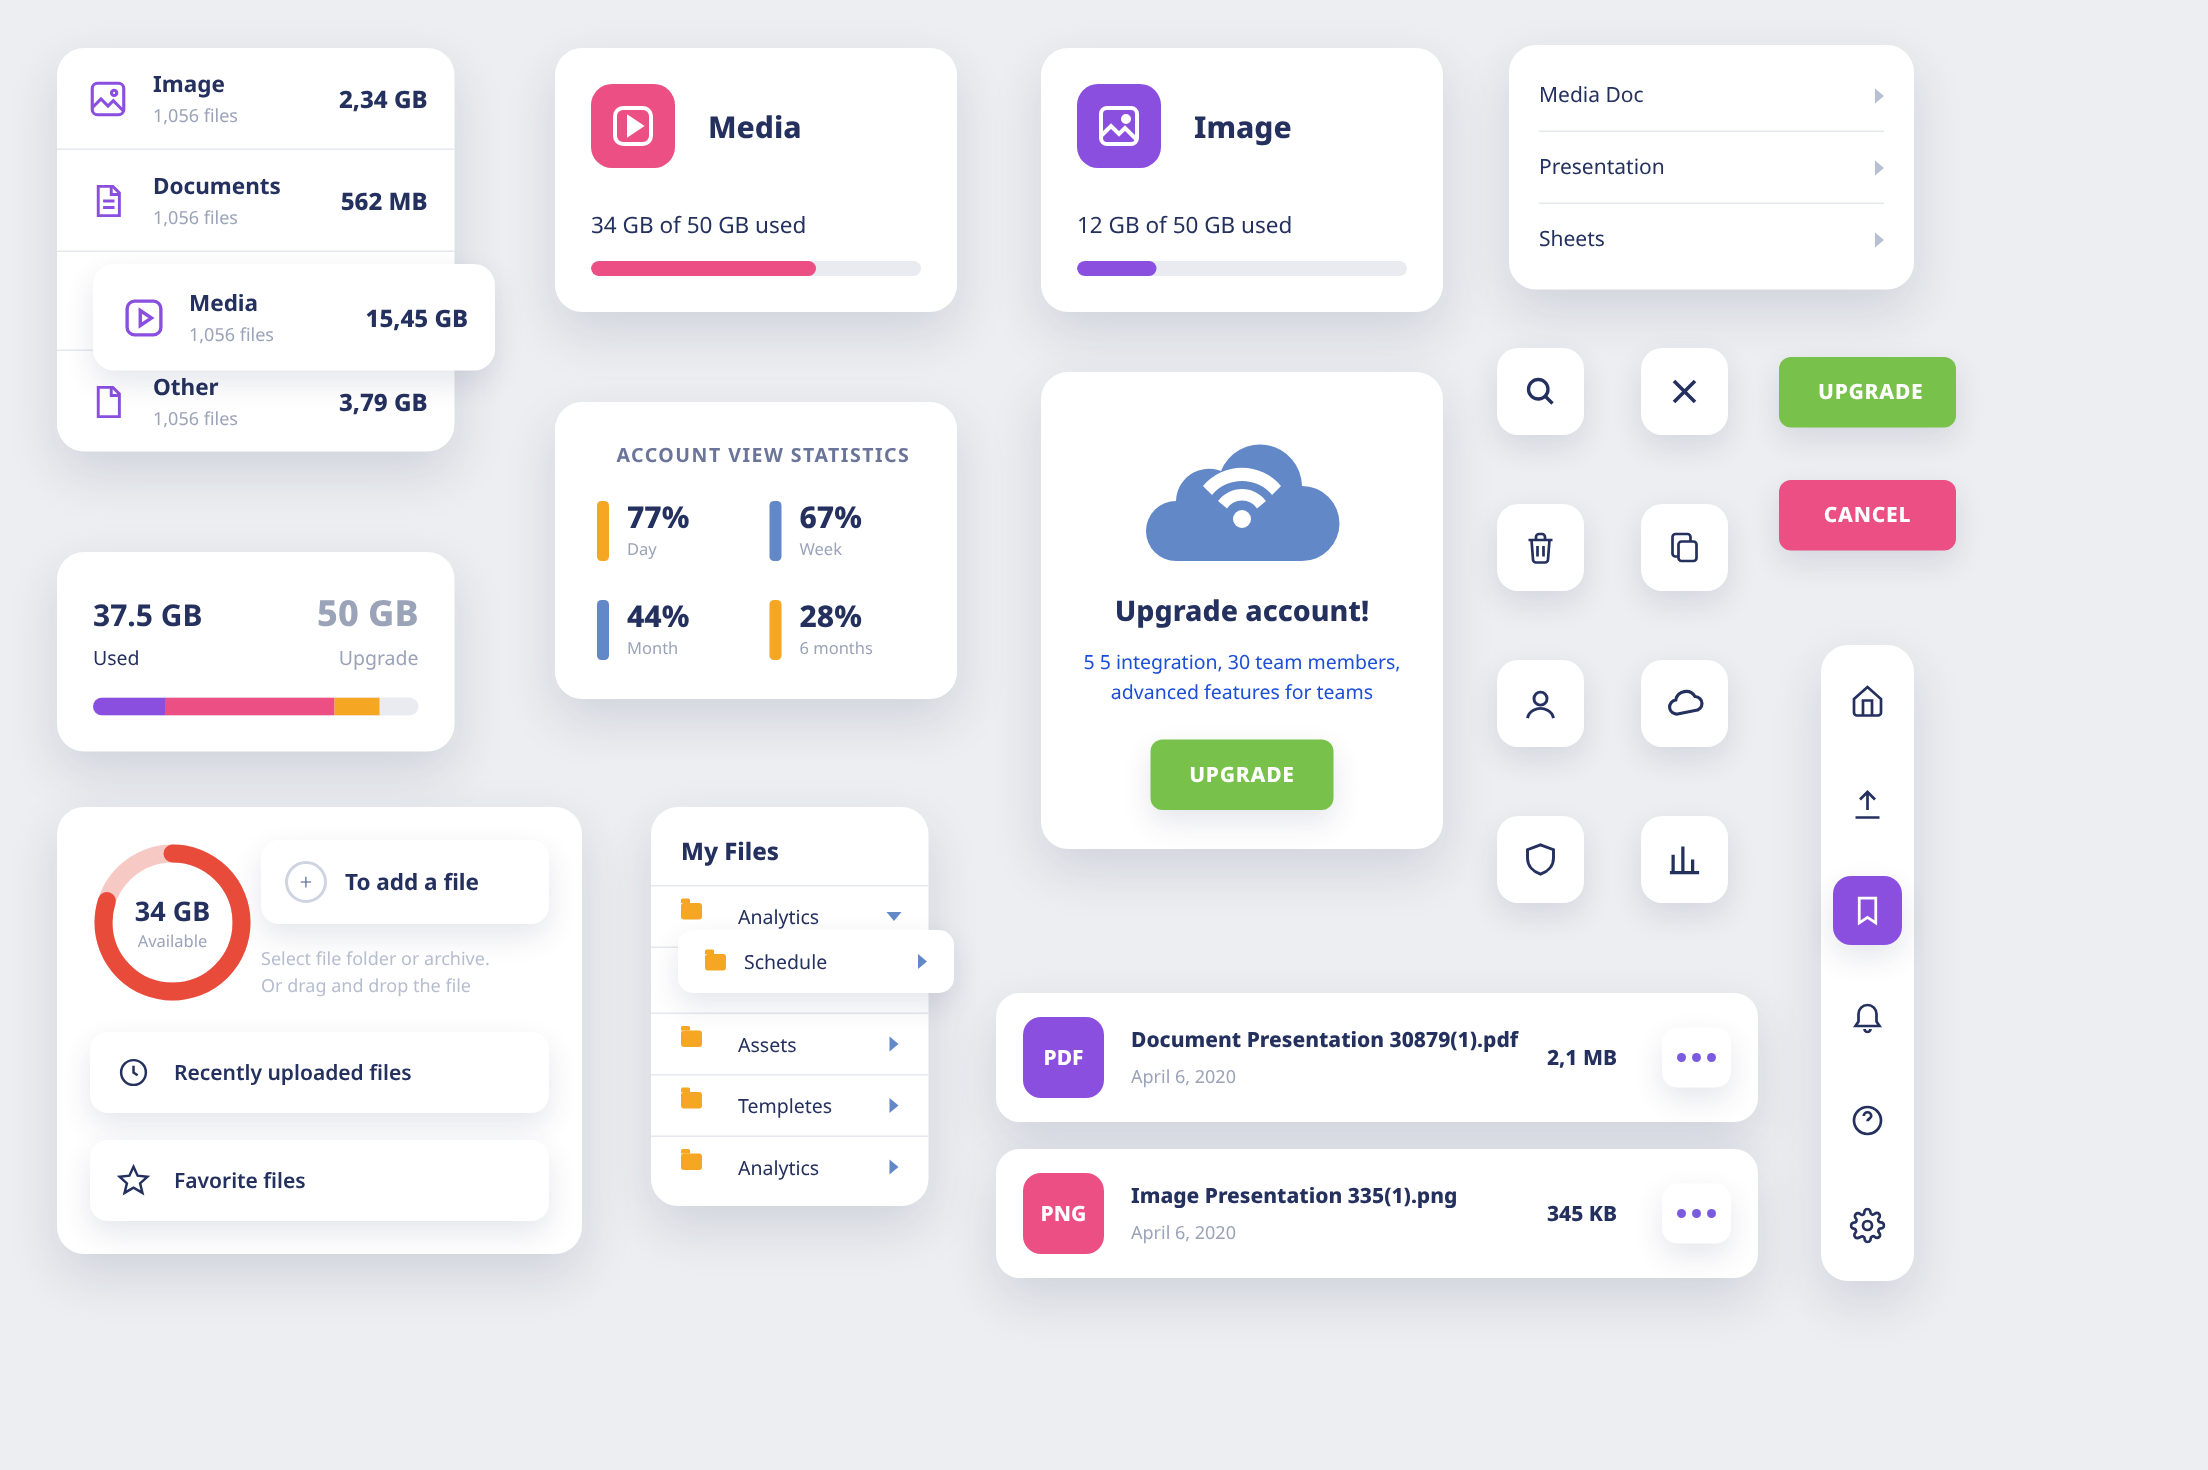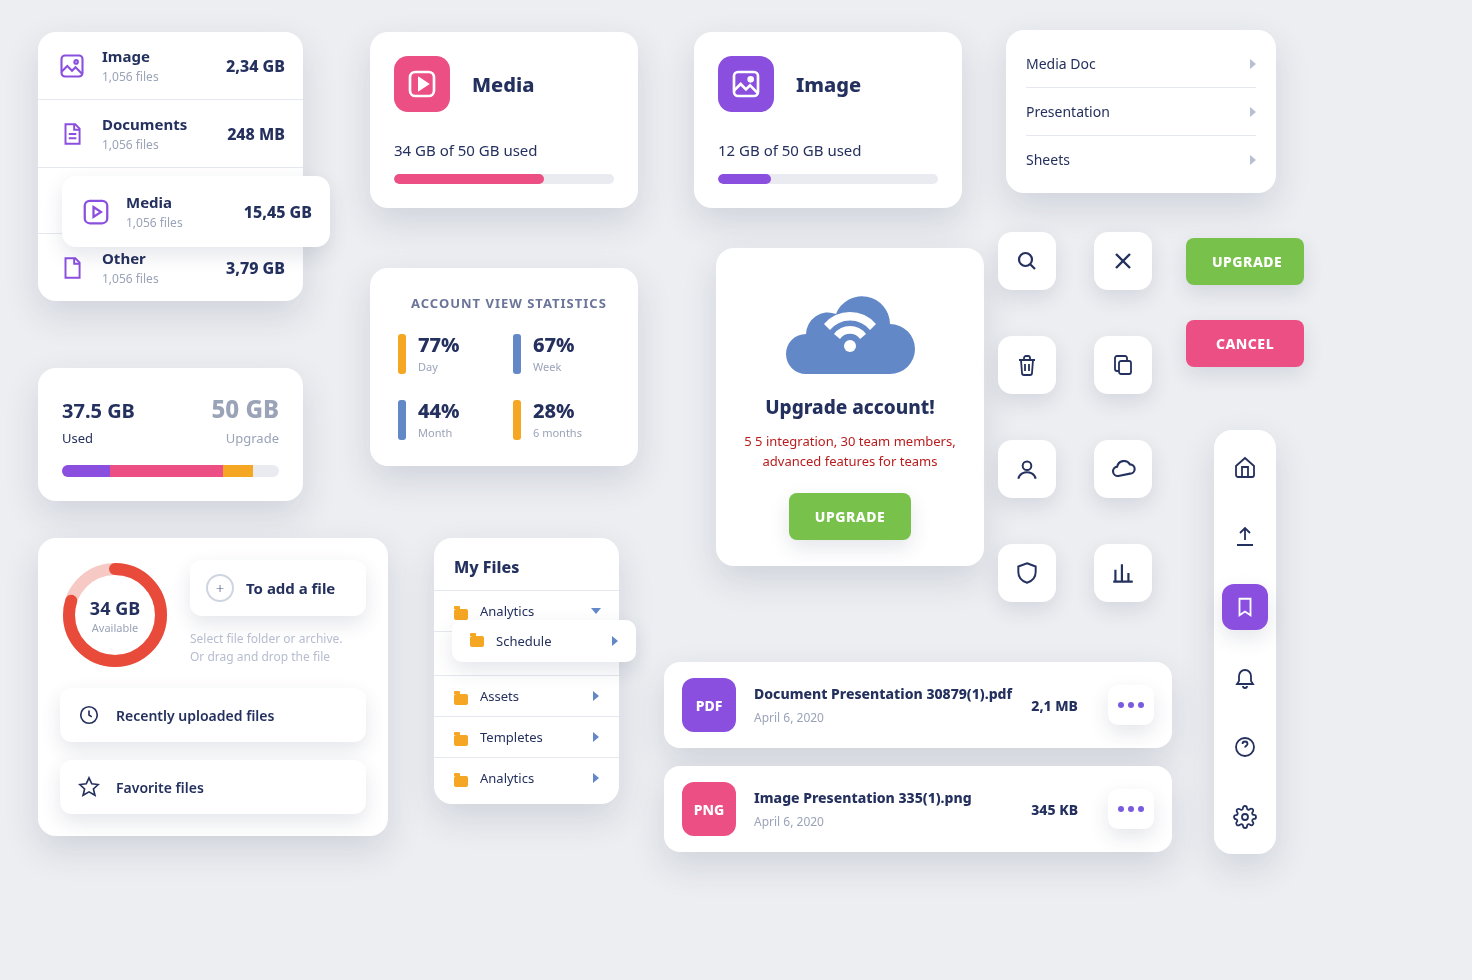--- a/index.html
+++ b/index.html
@@ -56,56 +56,56 @@
   
   #stats{left:370px;top:268px;width:268px;padding:26px 28px;}
   #stats h4{margin:0 0 22px 13px;font-size:13px;letter-spacing:1px;color:#6b759a;font-weight:700;}
   .stat-grid{display:grid;grid-template-columns:1fr 1fr;gap:26px 18px;}
   .stat{display:flex;align-items:center;gap:12px;}
   .sbar{width:8px;height:40px;border-radius:3px;}
   .sv{font-weight:800;font-size:20px;line-height:1;}
   .sl{font-size:11px;color:var(--muted);margin-top:4px;}
 
   
-  #upg{left:716px;top:248px;width:268px;padding:26px;text-align:center;}
+  #upg{left:694px;top:248px;width:268px;padding:26px;text-align:center;}
   #upg .cloud{margin:0 auto 20px;width:140px;}
   #upg h3{margin:0 0 12px 0;font-size:19px;font-weight:800;}
-  #upg p{margin:0 0 22px 0;font-size:13px;color:#b91c1c;line-height:1.5;}
+  #upg p{margin:0 0 22px 0;font-size:13px;color:#1d4ed8;line-height:1.5;}
   .btn{border:none;border-radius:8px;font-weight:800;font-size:14px;letter-spacing:.5px;padding:14px 26px;color:#fff;cursor:pointer;box-shadow:var(--shadow-sm);}
   .btn.green{background:var(--green);} .btn.pink{background:var(--pink);}
 
   
   .ib{position:absolute;width:58px;height:58px;border-radius:14px;background:var(--card);box-shadow:var(--shadow-sm);display:flex;align-items:center;justify-content:center;color:var(--text);}
   #b-upgrade{position:absolute;left:1186px;top:238px;width:118px;}
   #b-cancel{position:absolute;left:1186px;top:320px;width:118px;}
 
   
   #side{left:1214px;top:430px;width:62px;border-radius:18px;padding:14px 0;display:flex;flex-direction:column;align-items:center;gap:24px;}
   #side .sbtn{width:46px;height:46px;border-radius:12px;display:flex;align-items:center;justify-content:center;color:var(--text);}
   #side .sbtn.active{background:var(--purple);color:#fff;box-shadow:var(--shadow-sm);}
 
   
   #upload{left:38px;top:538px;width:350px;padding:22px;}
-  .ring-wrap{display:flex;gap:20px;}
+  .ring-wrap{display:flex;gap:4px;}
   .ring{width:110px;height:110px;position:relative;}
   .ring svg{transform:rotate(-90deg);}
   .ring .cval{position:absolute;inset:0;display:flex;flex-direction:column;align-items:center;justify-content:center;}
   .ring .cval b{font-size:18px;}
   .ring .cval span{font-size:11px;color:var(--muted);}
   .addfile{flex:1;}
   .addbtn{background:var(--card);border-radius:12px;box-shadow:var(--shadow-sm);padding:14px 16px;display:flex;align-items:center;gap:12px;font-weight:700;font-size:15px;}
   .plus{width:28px;height:28px;border-radius:50%;border:2px solid #cfd4e2;display:flex;align-items:center;justify-content:center;color:#4a5a8f;font-weight:300;}
   .hint{font-size:12px;color:#b6bdcf;margin-top:14px;line-height:1.5;}
   .linkrow{margin-top:18px;background:var(--card);border-radius:12px;box-shadow:var(--shadow-sm);padding:16px 18px;display:flex;align-items:center;gap:16px;font-weight:600;font-size:14px;}
 
   
   #files{left:434px;top:538px;width:185px;padding:18px 0 6px;}
   #files h4{margin:0 20px 12px;font-size:16px;font-weight:800;}
   .frow{display:flex;align-items:center;padding:11px 20px;border-top:1px solid var(--line);font-size:13px;justify-content:space-between;}
-  .frow .fl{display:flex;align-items:flex-end;gap:12px;}
+  .frow .fl{display:flex;align-items:flex-start;gap:24px;}
   .fico{width:14px;height:11px;background:var(--orange);border-radius:2px;position:relative;}
   .fico::before{content:"";position:absolute;top:-3px;left:0;width:6px;height:3px;background:var(--orange);border-radius:1px 1px 0 0;}
   .tri{width:0;height:0;border-top:5px solid transparent;border-bottom:5px solid transparent;border-left:6px solid var(--blue);}
   .tri.down{transform:rotate(90deg);}
   #file-pop{position:absolute;left:452px;top:620px;width:184px;background:var(--card);border-radius:10px;box-shadow:var(--shadow-sm);padding:12px 18px;display:flex;align-items:center;justify-content:space-between;z-index:6;}
 
   
   .fitem{position:absolute;left:664px;width:508px;border-radius:16px;padding:16px 18px;display:flex;align-items:center;gap:18px;}
   #f1{top:662px;} #f2{top:766px;}
   .badge{width:54px;height:54px;border-radius:12px;display:flex;align-items:center;justify-content:center;color:#fff;font-weight:800;font-size:14px;}
@@ -138,21 +138,21 @@
     <span class="icon cat-ico">
         <svg width="26" height="26" viewBox="0 0 24 24" fill="none" stroke="currentColor" stroke-width="1.8">
           <path d="M6 3h9l4 4v14H6z"></path>
           <path d="M14 3v5h5M9 12h7M9 16h7"></path>
         </svg>
       </span>
     <div class="cat-body">
         <div class="cat-title">Documents</div>
         <div class="cat-sub">1,056 files</div>
       </div>
-    <div class="cat-size">248 MB</div>
+    <div class="cat-size">562 MB</div>
   </div>
   <div class="cat-row" style="height:66px"></div>
   <div class="cat-row">
     <span class="icon cat-ico">
         <svg width="26" height="26" viewBox="0 0 24 24" fill="none" stroke="currentColor" stroke-width="1.8">
           <path d="M6 3h9l4 4v14H6z"></path>
           <path d="M14 3v5h5"></path>
         </svg>
       </span>
     <div class="cat-body">

